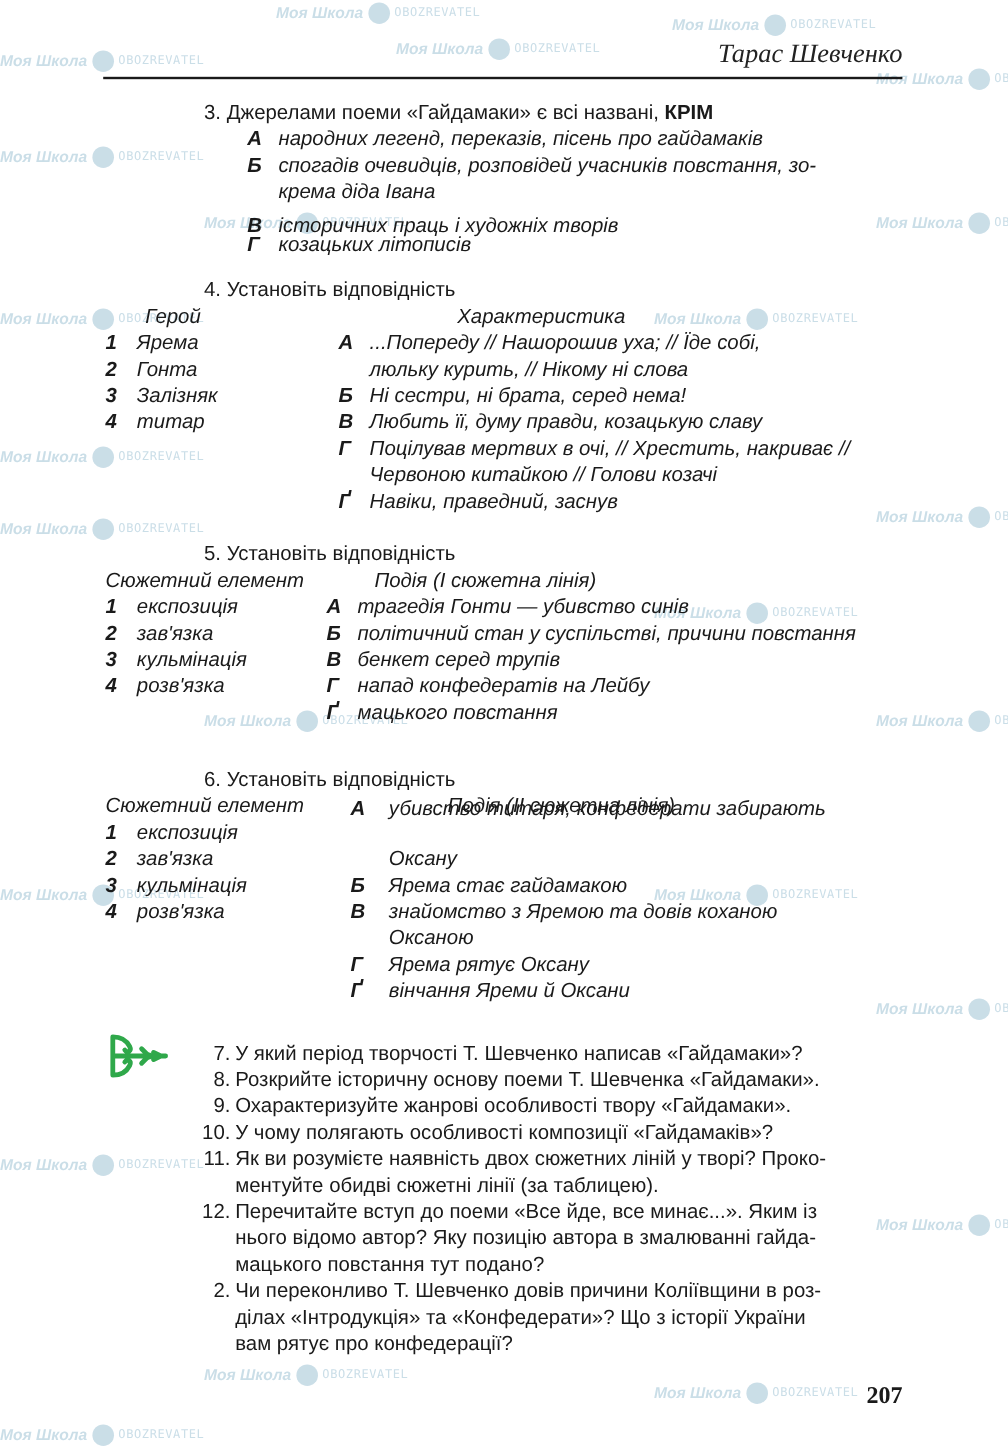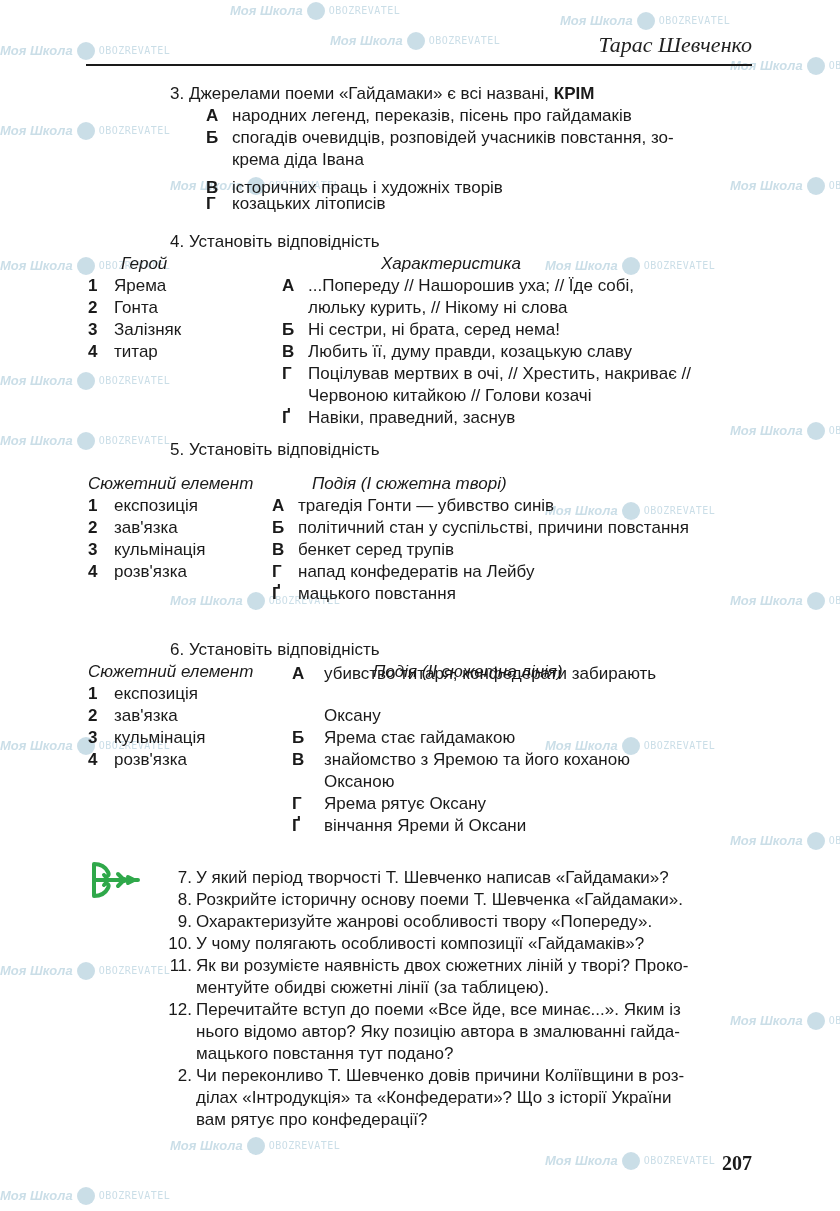--- a/index.html
+++ b/index.html
@@ -22,21 +22,21 @@
       font-family: "Liberation Serif", "DejaVu Serif", serif;
       font-style: italic; font-size: 22px; color: #222;
     }
     .head-rule { position: absolute; left: 86px; top: 64px; width: 666px; height: 2px; background: #1a1a1a; }
 
     .q-title { position: absolute; white-space: nowrap; }
     .bold { font-weight: bold; }
     .italic { font-style: italic; }
     .letter { display: inline-block; width: 26px; font-weight: bold; }
     .num { display: inline-block; width: 26px; font-weight: bold; }
-    .row { position: absolute; white-space: nowrap; }
+    .row { position: absolute; white-space: nowrap; font-style: italic; }
 
     .ornament { position: absolute; left: 88px; top: 860px; width: 56px; height: 40px; }
 
     .qlist-item { position: absolute; left: 158px; width: 600px; }
     .qlist-item .qn { position: absolute; left: 0; width: 34px; text-align: right; }
     .qlist-item .qt { position: absolute; left: 38px; width: 560px; white-space: normal; }
 
     .page-number {
       position: absolute; right: 88px; top: 1152px;
       font-family: "Liberation Serif", "DejaVu Serif", serif;
@@ -197,25 +197,25 @@
   <div class="row" style="left:88px;top:341px"><span class="num">4</span><span>титар</span></div>
 
   <div class="row" style="left:282px;top:275px"><span class="letter">А</span><span>...Попереду // Нашорошив уха; // Їде собі,</span></div>
   <div class="row" style="left:308px;top:297px">люльку курить, // Нікому ні слова</div>
   <div class="row" style="left:282px;top:319px"><span class="letter">Б</span><span>Ні сестри, ні брата, серед нема!</span></div>
   <div class="row" style="left:282px;top:341px"><span class="letter">В</span><span>Любить її, думу правди, козацькую славу</span></div>
   <div class="row" style="left:282px;top:363px"><span class="letter">Г</span><span>Поцілував мертвих в очі, // Хрестить, накриває //</span></div>
   <div class="row" style="left:308px;top:385px">Червоною китайкою // Голови козачі</div>
   <div class="row" style="left:282px;top:407px"><span class="letter">Ґ</span><span>Навіки, праведний, заснув</span></div>
 
-  <div class="q-title" style="left:170px;top:439px">
+  <div class="q-title" style="left:170px;top:451px">
     <span>5.</span> <span>Установіть відповідність</span>
   </div>
   <div class="row italic" style="left:88px;top:473px">Сюжетний елемент</div>
-  <div class="row italic" style="left:312px;top:473px">Подія (І сюжетна творі)</div>
+  <div class="row italic" style="left:312px;top:473px">Подія (І сюжетна лінія)</div>
 
   <div class="row" style="left:88px;top:495px"><span class="num">1</span><span>експозиція</span></div>
   <div class="row" style="left:88px;top:517px"><span class="num">2</span><span>зав'язка</span></div>
   <div class="row" style="left:88px;top:539px"><span class="num">3</span><span>кульмінація</span></div>
   <div class="row" style="left:88px;top:561px"><span class="num">4</span><span>розв'язка</span></div>
 
   <div class="row" style="left:272px;top:495px"><span class="letter">А</span><span>трагедія Гонти — убивство синів</span></div>
   <div class="row" style="left:272px;top:517px"><span class="letter">Б</span><span>політичний стан у суспільстві, причини повстання</span></div>
   <div class="row" style="left:272px;top:539px"><span class="letter">В</span><span>бенкет серед трупів</span></div>
   <div class="row" style="left:272px;top:561px"><span class="letter">Г</span><span>напад конфедератів на Лейбу</span></div>
@@ -228,41 +228,41 @@
   <div class="row italic" style="left:373px;top:661px">Подія (ІІ сюжетна лінія)</div>
 
   <div class="row" style="left:88px;top:683px"><span class="num">1</span><span>експозиція</span></div>
   <div class="row" style="left:88px;top:705px"><span class="num">2</span><span>зав'язка</span></div>
   <div class="row" style="left:88px;top:727px"><span class="num">3</span><span>кульмінація</span></div>
   <div class="row" style="left:88px;top:749px"><span class="num">4</span><span>розв'язка</span></div>
 
   <div class="row" style="left:292px;top:663px"><span class="letter" style="width:32px">А</span><span>убивство титаря, конфедерати забирають</span></div>
   <div class="row" style="left:324px;top:705px">Оксану</div>
   <div class="row" style="left:292px;top:727px"><span class="letter" style="width:32px">Б</span><span>Ярема стає гайдамакою</span></div>
-  <div class="row" style="left:292px;top:749px"><span class="letter" style="width:32px">В</span><span>знайомство з Яремою та його коханою</span></div>
+  <div class="row" style="left:292px;top:749px"><span class="letter" style="width:32px">В</span><span>знайомство з Яремою та довів коханою</span></div>
   <div class="row" style="left:324px;top:771px">Оксаною</div>
   <div class="row" style="left:292px;top:793px"><span class="letter" style="width:32px">Г</span><span>Ярема рятує Оксану</span></div>
   <div class="row" style="left:292px;top:815px"><span class="letter" style="width:32px">Ґ</span><span>вінчання Яреми й Оксани</span></div>
 
   <svg class="ornament" viewBox="0 0 56 40">
     <path d="M6 4 L6 36 M6 4 C14 4 18 8 20 12 C22 16 18 18 16 15 M6 36 C14 36 18 32 20 28 C22 24 18 22 16 25 M6 20 L50 20 M30 14 L36 20 L30 26 M40 17 L46 20 L40 23" stroke="#2fa84a" stroke-width="4" fill="none" stroke-linecap="round" stroke-linejoin="round"></path>
     <circle cx="36" cy="20" r="3" fill="#2fa84a"></circle>
   </svg>
 
   <div class="qlist-item" style="top:867px">
     <span class="qn">7.</span>
       <span class="qt">У який період творчості Т. Шевченко написав «Гайдамаки»?</span>
   </div>
   <div class="qlist-item" style="top:889px">
     <span class="qn">8.</span>
       <span class="qt">Розкрийте історичну основу поеми Т. Шевченка «Гайдамаки».</span>
   </div>
   <div class="qlist-item" style="top:911px">
     <span class="qn">9.</span>
-      <span class="qt">Охарактеризуйте жанрові особливості твору «Попереду».</span>
+      <span class="qt">Охарактеризуйте жанрові особливості твору «Гайдамаки».</span>
   </div>
   <div class="qlist-item" style="top:933px">
     <span class="qn">10.</span>
       <span class="qt">У чому полягають особливості композиції «Гайдамаків»?</span>
   </div>
   <div class="qlist-item" style="top:955px">
     <span class="qn">11.</span>
       <span class="qt">Як ви розумієте наявність двох сюжетних ліній у творі? Проко-</span>
   </div>
   <div class="qlist-item" style="top:977px">

